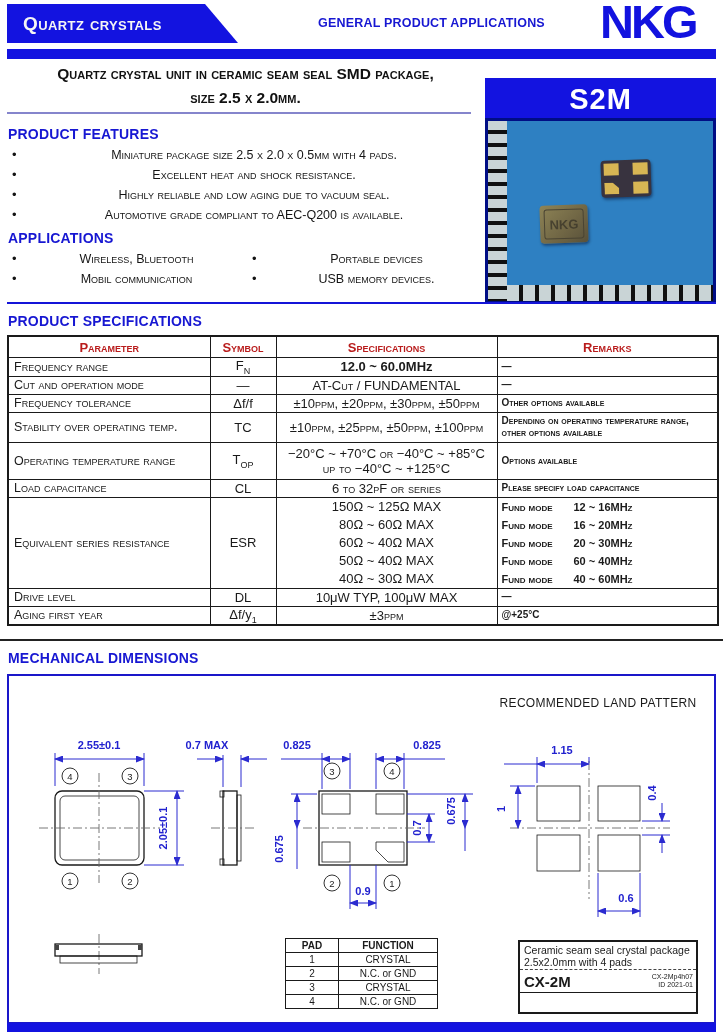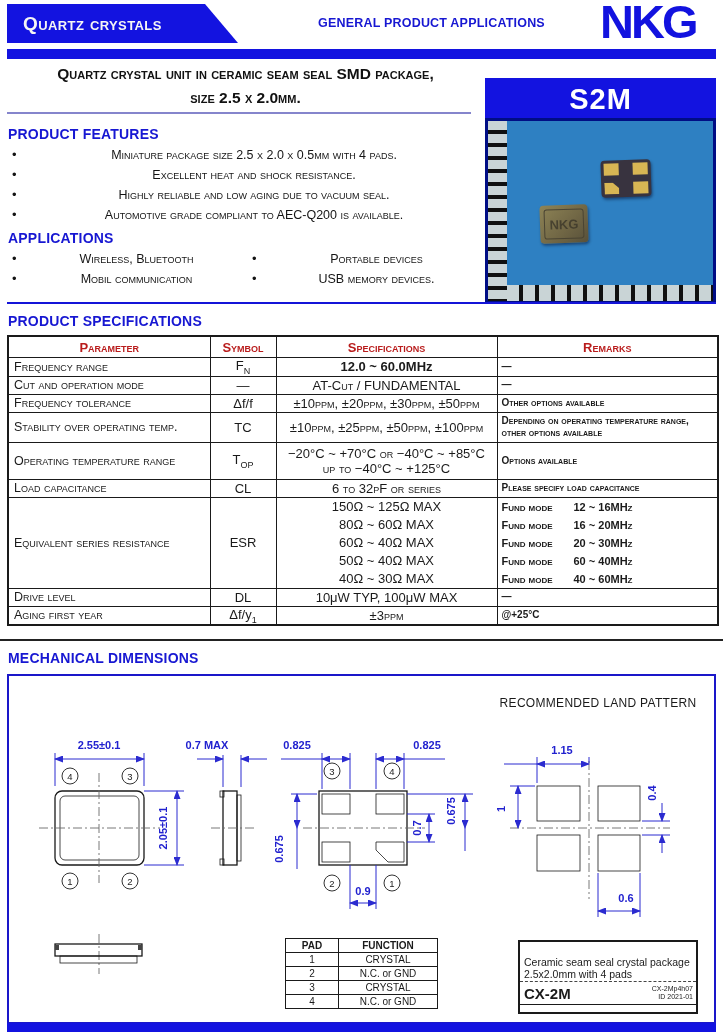--- a/index.html
+++ b/index.html
@@ -79,21 +79,21 @@
   .padn{fill:#222;font-size:9.5px;font-family:"Liberation Sans",sans-serif;}
 
   
   #pad-table{position:absolute;left:276px;top:262px;border-collapse:collapse;width:153px;font-size:10px;}
   #pad-table td{border:1px solid #1a1a1a;text-align:center;height:13px;padding:0;}
   #pad-table .hd{font-weight:bold;}
   #pad-table .c1{width:52px;}
 
   
   #tblock{position:absolute;left:509px;top:264px;width:180px;height:74px;border:2px solid #1a1a1a;box-sizing:border-box;background:#fff;font-size:10.5px;}
-  #tblock .desc{padding:2px 4px 1px 4px;line-height:12px;border-bottom:1px dashed #444;margin-top:12px;}
+  #tblock .desc{padding:2px 4px 1px 4px;line-height:12px;border-bottom:1px dashed #444;}
   #tblock .mid{display:flex;align-items:center;border-bottom:1px solid #1a1a1a;height:22px;}
   #tblock .model{font-size:15px;font-weight:bold;padding-left:4px;flex:1;}
   #tblock .tiny{font-size:7px;line-height:8px;text-align:right;padding-right:3px;color:#222;}
   #tblock .bot{display:flex;align-items:center;height:21px;font-size:11px;}
   #tblock .bot .lbl{margin-left:6px;}
   #bar2{left:7px;top:1023px;width:709px;height:9px;background:#1313e0;}
 </style>
 </head>
 <body>
 

